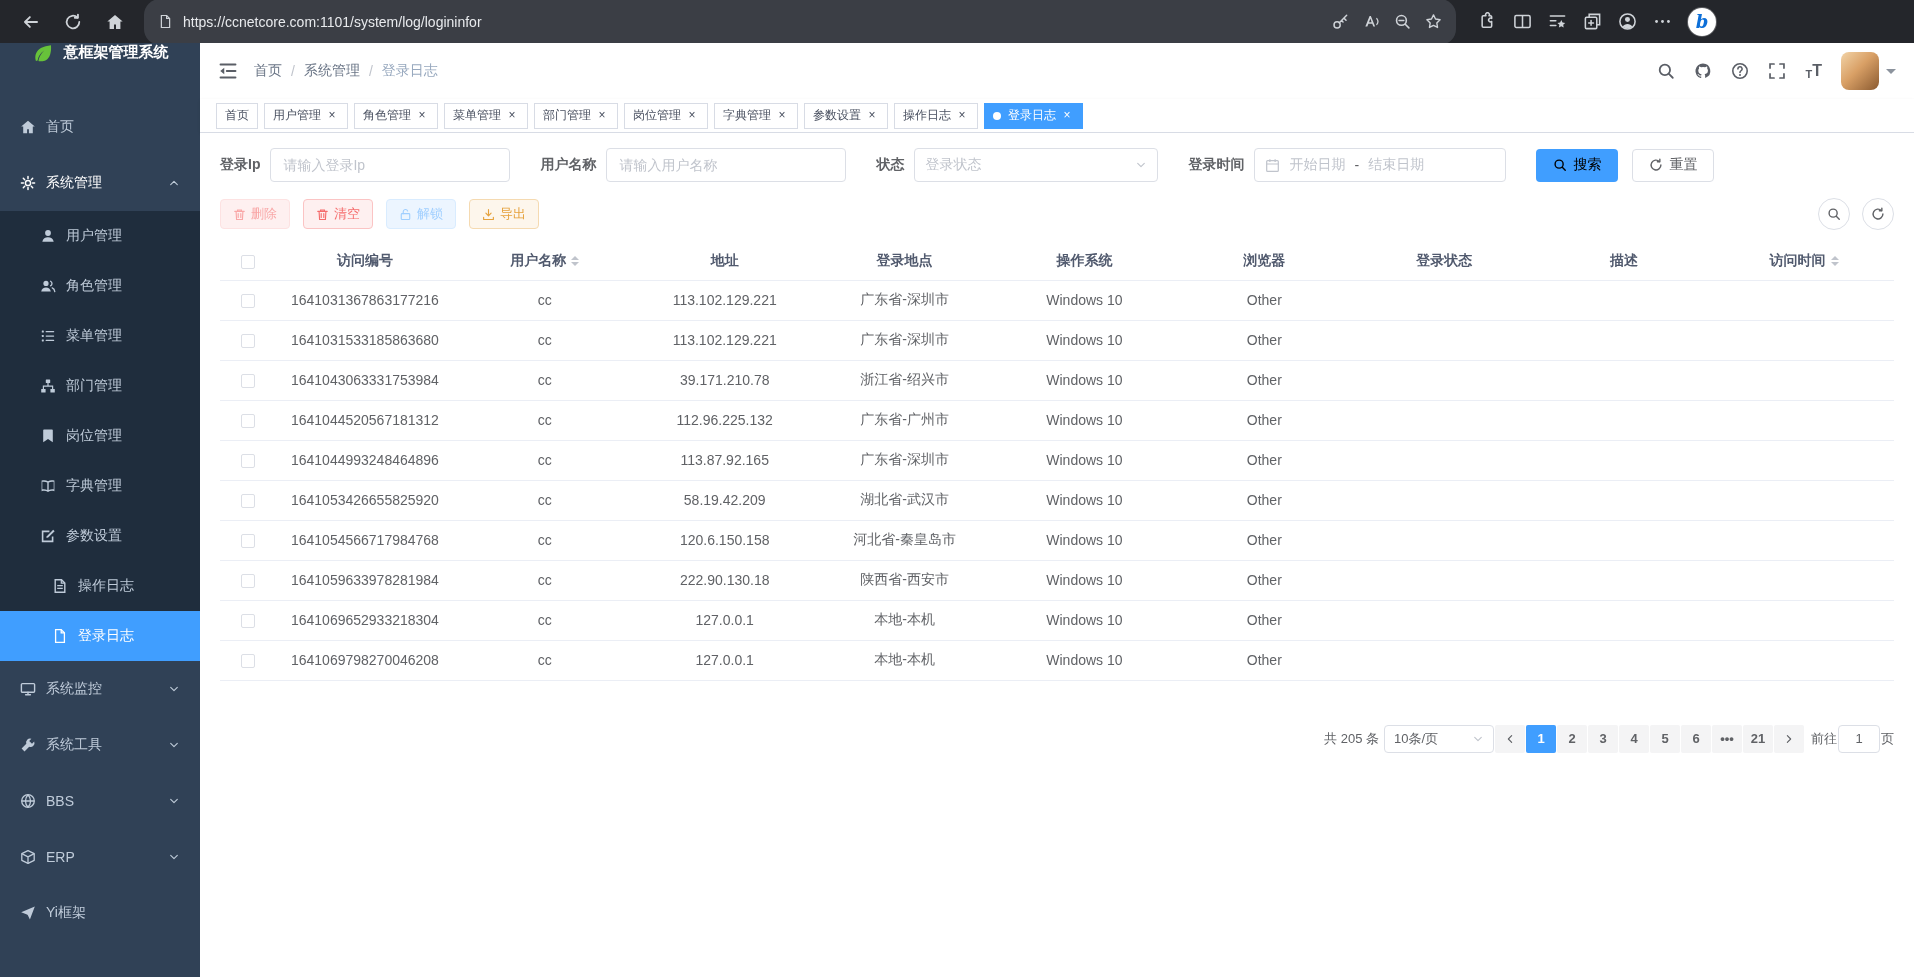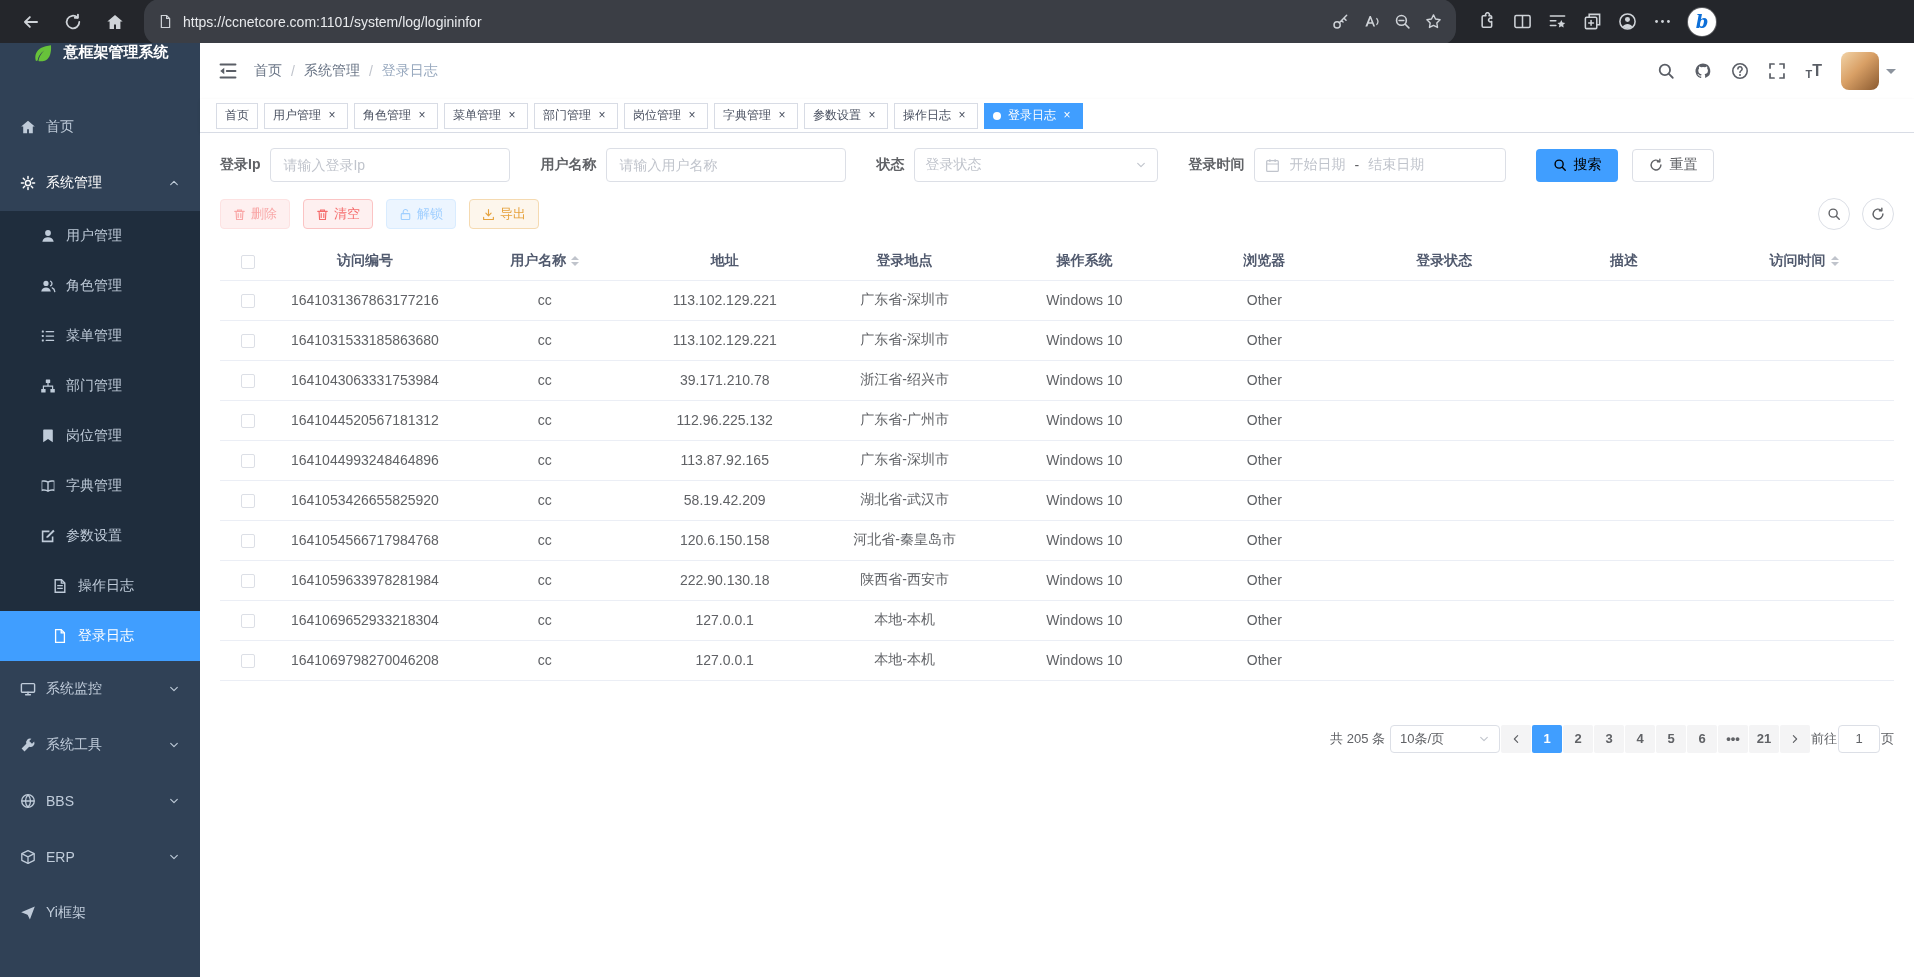--- a/index.html
+++ b/index.html
@@ -104,21 +104,21 @@
 
   
   .pager { display:flex; align-items:center; justify-content:flex-end; gap:1px; margin-top:44px; font-size:13px; color:#606266; }
   .total { margin-right:4px; }
   .psize { width:110px; height:28px; border:1px solid #dcdfe6; border-radius:4px; display:flex; align-items:center; justify-content:space-between; padding:0 9px; cursor:pointer; background:#fff; }
   .pg { min-width:30px; height:28px; border:none; border-radius:2px; background:#f4f4f5; color:#606266; font-size:13px; font-weight:600; display:inline-flex; align-items:center; justify-content:center; cursor:pointer; padding:0 4px; font-family:inherit; }
   .pg.active { background:#409eff; color:#fff; }
   .pg svg { width:12px; height:12px; }
   .pg .l { transform:rotate(90deg); }
   .pg .r { transform:rotate(-90deg); }
-  .goto-label { }
+  .goto-label { margin-left:6px; }
   .goto { width:42px; height:28px; border:1px solid #dcdfe6; border-radius:4px; text-align:center; font-size:13px; color:#606266; outline:none; }
 </style>
 </head>
 <body>
 
 <svg width="0" height="0" style="position:absolute" aria-hidden="true">
     <defs>
 <symbol id="s-leaf" viewBox="0 0 16 16">
         <path fill="currentColor" d="M13.8 1.6C8.2 2.2 4.6 4 3.1 7.2c-1.2 2.6-.5 5-.2 5.8l1.2-.3c.4-2.6 1.7-5.3 4.8-7.3C6.4 7.9 5 10.4 4.7 13c.9.3 3.2.8 5.4-.4 3.1-1.8 4.1-6.5 3.7-11z"></path>
       </symbol>

